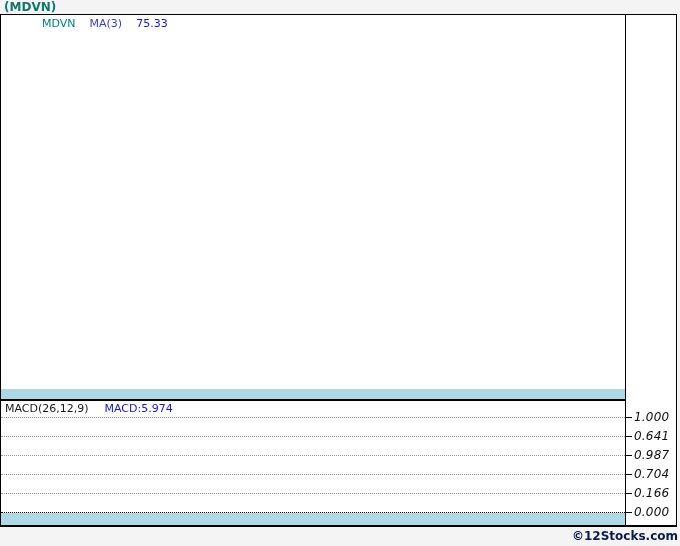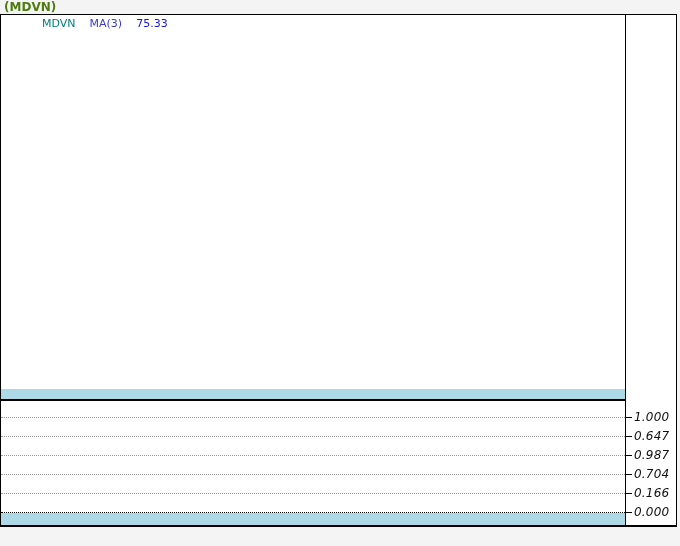--- a/index.html
+++ b/index.html
@@ -5,21 +5,21 @@
   html,body{margin:0;padding:0;}
   .page{
     position:relative;
     width:680px;height:546px;
     background:var(--page-bg,#f4f4f4);
     font-family:"DejaVu Sans","Liberation Sans",sans-serif;
     overflow:hidden;
   }
   .page-title{
     position:absolute;top:0;left:4px;height:14px;line-height:14px;
-    font-size:12px;font-weight:bold;color:#4d7c0f;
+    font-size:12px;font-weight:bold;color:#0f766e;
   }
   .chart-frame{
     position:absolute;top:14px;left:0;
     width:677px;height:513px;
     box-sizing:border-box;
     background:var(--panel-bg,#ffffff);
     border:1px solid var(--border,#000);
     border-bottom-width:2px;
   }
   
@@ -101,54 +101,58 @@
         <span class="ticker">MDVN</span><span class="indicator">MA(3)</span><span class="value">75.33</span>
       </div>
     </div>
 
     <div class="band band-upper"></div>
 
     <div class="panel-divider"></div>
 
     <div class="macd-panel"></div>
 
+    <div class="macd-legend">
+      <span class="macd-name">MACD(26,12,9)</span><span class="macd-value">MACD:5.974</span>
+    </div>
 
     <div class="gridline" style="top:402px"></div>
     <div class="gridline" style="top:421px"></div>
     <div class="gridline" style="top:440px"></div>
     <div class="gridline" style="top:459px"></div>
     <div class="gridline" style="top:478px"></div>
     <div class="gridline zero" style="top:497px"></div>
 
     <div class="band band-lower"></div>
 
     <div class="axis-col"></div>
     <div class="axis-separator"></div>
 
     <div class="tick" style="top:396px">
       <span class="tick-mark"></span>
       <span class="tick-label">1.000</span>
     </div>
     <div class="tick" style="top:415px">
       <span class="tick-mark"></span>
-      <span class="tick-label">0.647</span>
+      <span class="tick-label">0.641</span>
     </div>
     <div class="tick" style="top:434px">
       <span class="tick-mark"></span>
       <span class="tick-label">0.987</span>
     </div>
     <div class="tick" style="top:453px">
       <span class="tick-mark"></span>
       <span class="tick-label">0.704</span>
     </div>
     <div class="tick" style="top:472px">
       <span class="tick-mark"></span>
       <span class="tick-label">0.166</span>
     </div>
     <div class="tick" style="top:491px">
       <span class="tick-mark"></span>
       <span class="tick-label">0.000</span>
     </div>
 
   </div>
 
+  <div class="copyright">©12Stocks.com</div>
 
 </div>
 
 </body></html>

